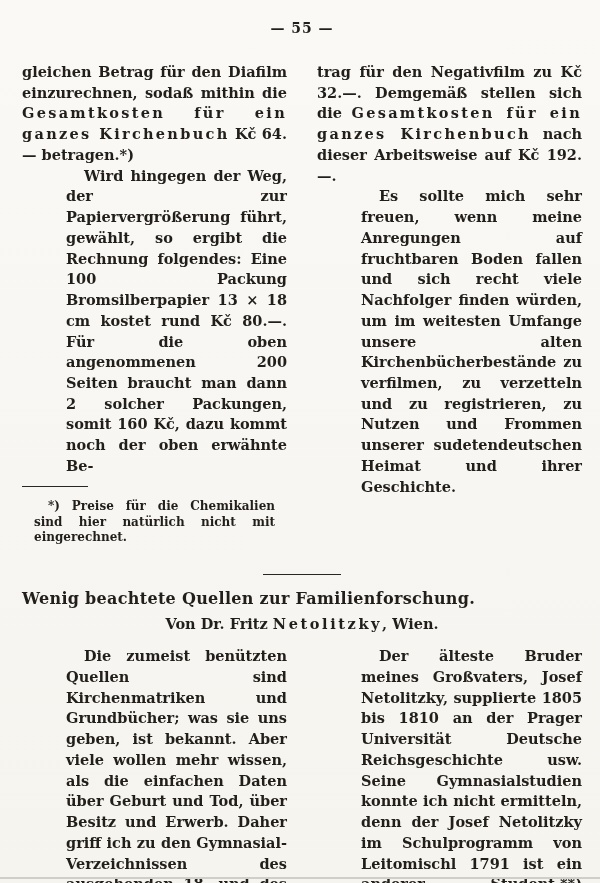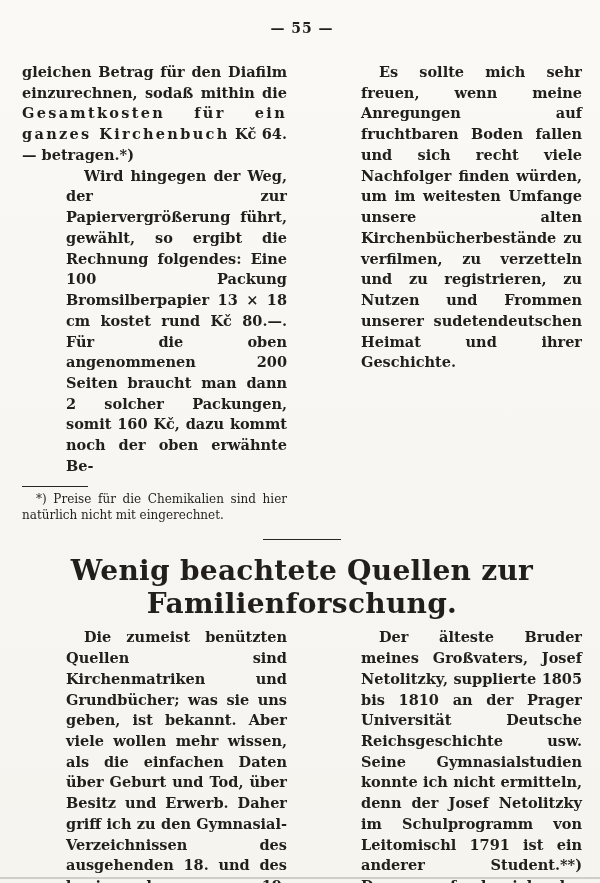--- a/index.html
+++ b/index.html
@@ -41,35 +41,35 @@
   .sperr { letter-spacing:2.3px; }
   .fn-rule {
     width:66px;
     border:0;
     border-top:1.6px solid #2a2722;
     margin:9px 0 5px 0;
   }
   .footnote {
     font-size:12px;
     line-height:1.32;
-    font-weight:400;
+    font-weight:700;
     text-align:justify;
     text-indent:14px;
-    margin:0;
+    margin:12px;
   }
   .section-divider {
     width:78px;
     border:0;
     border-top:1.7px solid #2a2722;
     margin:16px auto 14px auto;
   }
   .article-title {
-    font-size:28px;
+    font-size:16px;
     font-weight:700;
-    text-align:center;
+    text-align:left;
     margin:0 0 7px 0;
     letter-spacing:0.3px;
   }
   .byline {
     text-align:center;
     font-size:14.5px;
     font-weight:700;
     margin:0 0 14px 0;
   }
   .byline .sperr { letter-spacing:2.6px; }
@@ -89,27 +89,29 @@
   <div class="page-number">— 55 —</div>
 
   <div class="cols">
     <div class="col">
       <p><span>gleichen Betrag für den Diafilm einzurechnen, sodaß mithin die </span><span class="sperr">Gesamtkosten für ein ganzes Kirchenbuch</span><span> Kč 64.— betragen.*)</span></p>
       <p class="indent">Wird hingegen der Weg, der zur Papiervergrößerung führt, gewählt, so ergibt die Rechnung folgendes: Eine 100 Packung Bromsilberpapier 13 × 18 cm kostet rund Kč 80.—. Für die oben angenommenen 200 Seiten braucht man dann 2 solcher Packungen, somit 160 Kč, dazu kommt noch der oben erwähnte Be-</p>
       <hr class="fn-rule">
       <p class="footnote">*) Preise für die Chemikalien sind hier natürlich nicht mit eingerechnet.</p>
     </div>
     <div class="col">
+      <p><span>trag für den Negativfilm zu Kč 32.—. Demgemäß stellen sich die </span><span class="sperr">Gesamtkosten für ein ganzes Kirchenbuch</span><span> nach dieser Arbeitsweise auf Kč 192.—.</span></p>
       <p class="indent">Es sollte mich sehr freuen, wenn meine Anregungen auf fruchtbaren Boden fallen und sich recht viele Nachfolger finden würden, um im weitesten Umfange unsere alten Kirchenbücherbestände zu verfilmen, zu verzetteln und zu registrieren, zu Nutzen und Frommen unserer sudetendeutschen Heimat und ihrer Geschichte.</p>
     </div>
   </div>
 
   <hr class="section-divider">
 
   <h1 class="article-title">Wenig beachtete Quellen zur Familienforschung.</h1>
+  <div class="byline"><span>Von Dr. Fritz </span><span class="sperr">Netolitzky</span><span>, Wien.</span></div>
 
   <div class="cols">
     <div class="col">
       <p class="indent"><span>Die zumeist benützten Quellen sind Kirchenmatriken und Grundbücher; was sie uns geben, ist bekannt. Aber viele wollen mehr wissen, als die einfachen Daten über Geburt und Tod, über Besitz und Erwerb. Daher griff ich zu den Gymnasial-Verzeichnissen des ausgehenden 18. und des beginnenden 19. Jahrhundertes, von dem mich besonders interessierenden Leitomischl und Reichenau in Böhmen und fand hier nicht nur die Namen der mir bekannten späteren Doktoren aus meiner Verwandtschaft, sondern auch Namen von solchen, die später das Studium aufgegeben hatten und zum ehrsamen Handwerk zurückgekehrt waren. Dazu gehörte auch mein Großvater </span></p>
     </div>
     <div class="col">
       <p class="indent">Der älteste Bruder meines Großvaters, Josef Netolitzky, supplierte 1805 bis 1810 an der Prager Universität Deutsche Reichsgeschichte usw. Seine Gymnasialstudien konnte ich nicht ermitteln, denn der Josef Netolitzky im Schulprogramm von Leitomischl 1791 ist ein anderer Student.**) Dagegen fand sich der Studiengang meines Großonkels Josef an der Universität in Prag. Dieser Doktor Juris litt an einer „martervollen Brustkrankheit“ und er bestimmte letztwillig seine Leicheneröffnung, damit die Ärzte ähnlichen Kranken besser helfen könnten als ihm. Die Sektion ergab eine „organische Krankheit des Herzens und der großen Gefäße“, aber das Protokoll über die Sektion fand sich im patho-</p>
 
     </div>
   </div>

